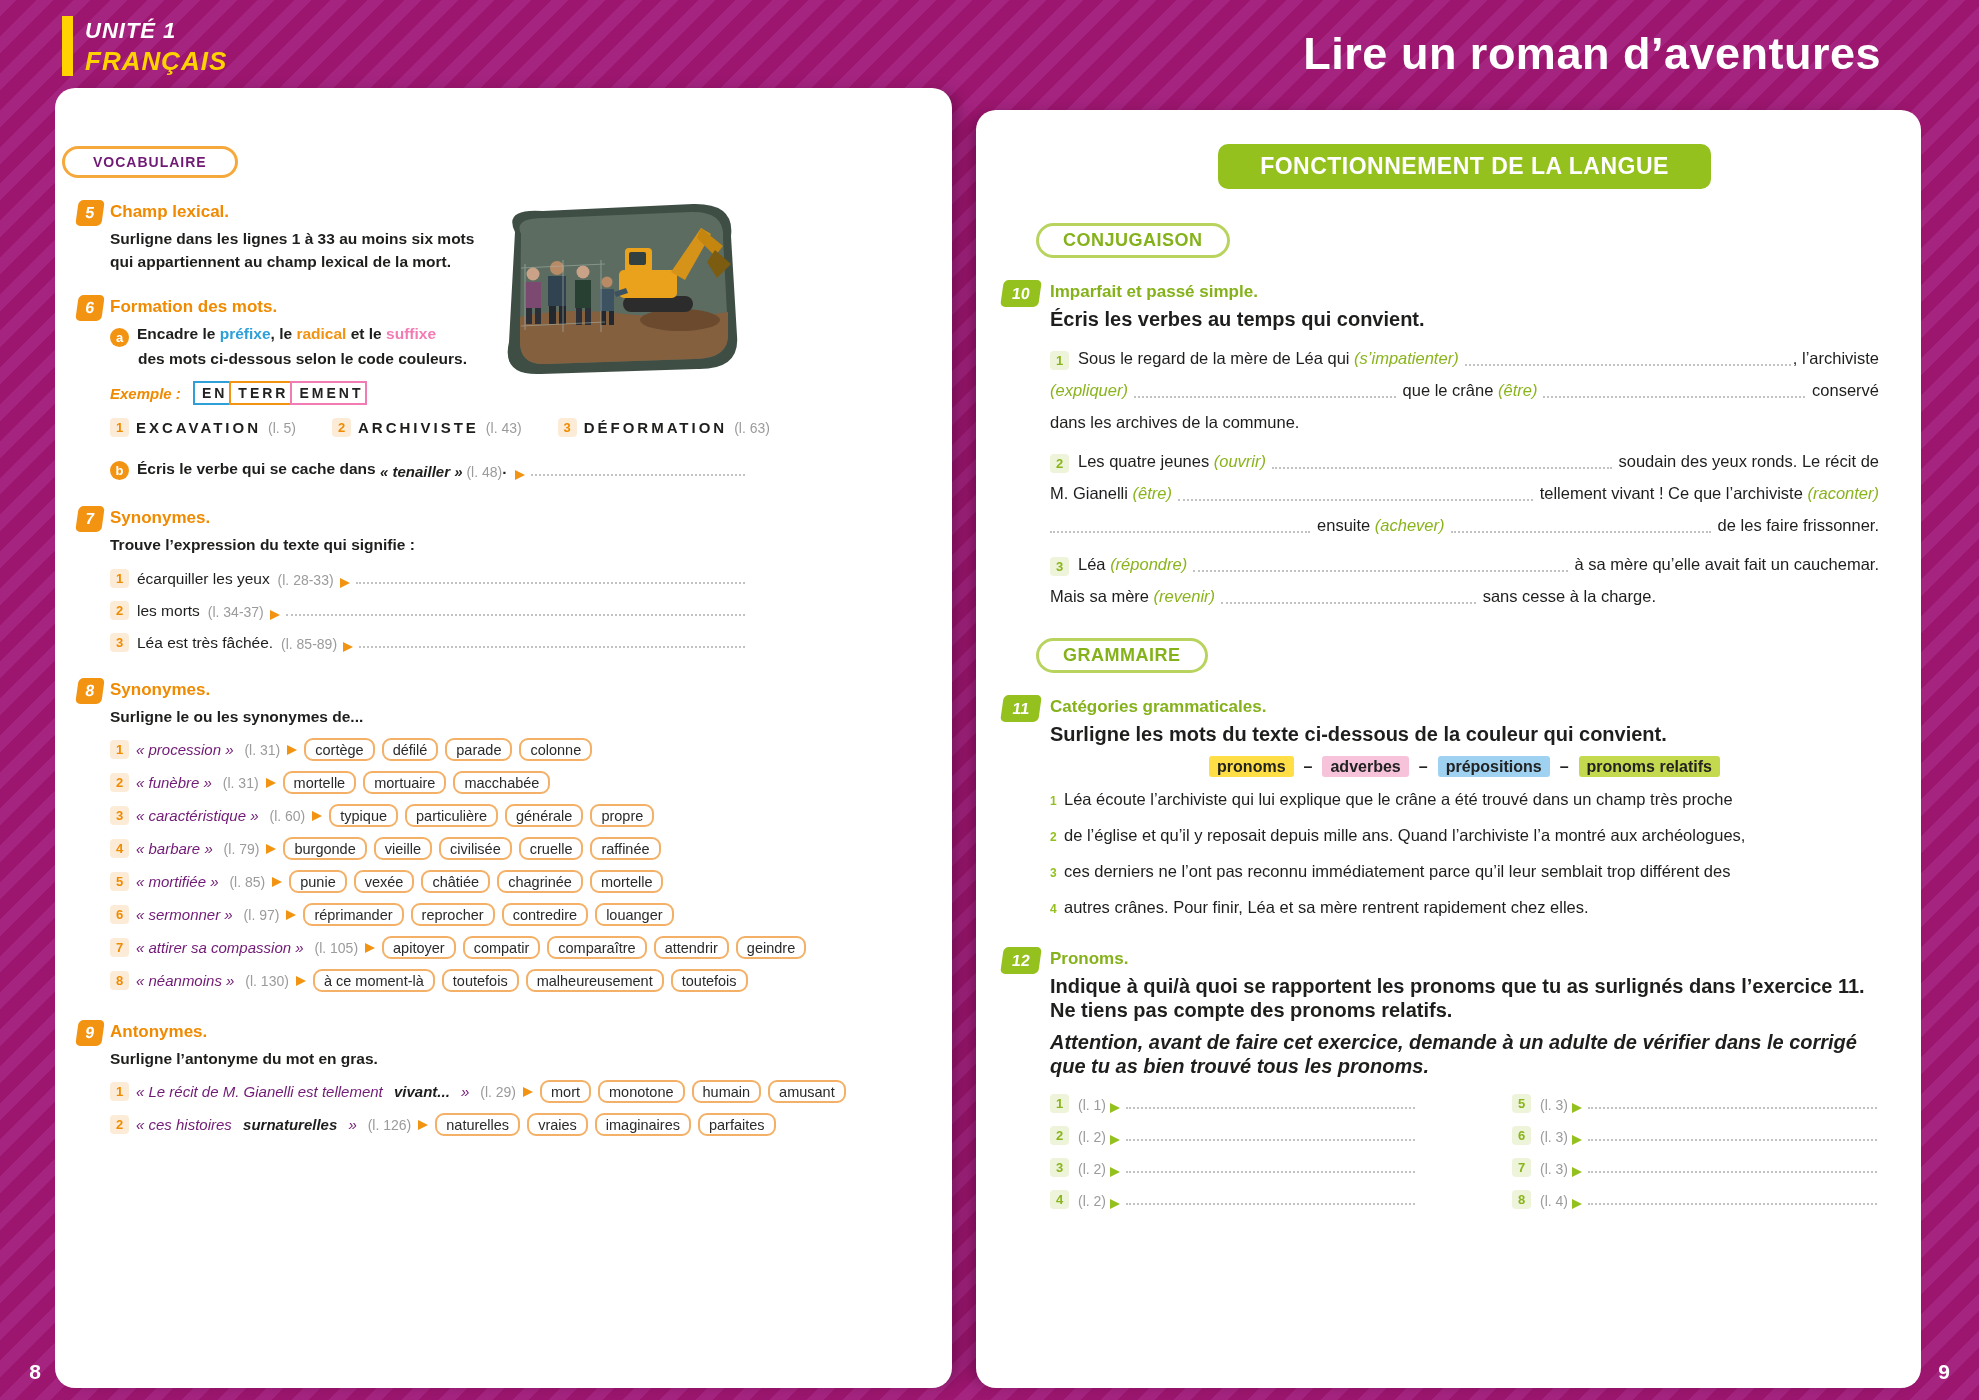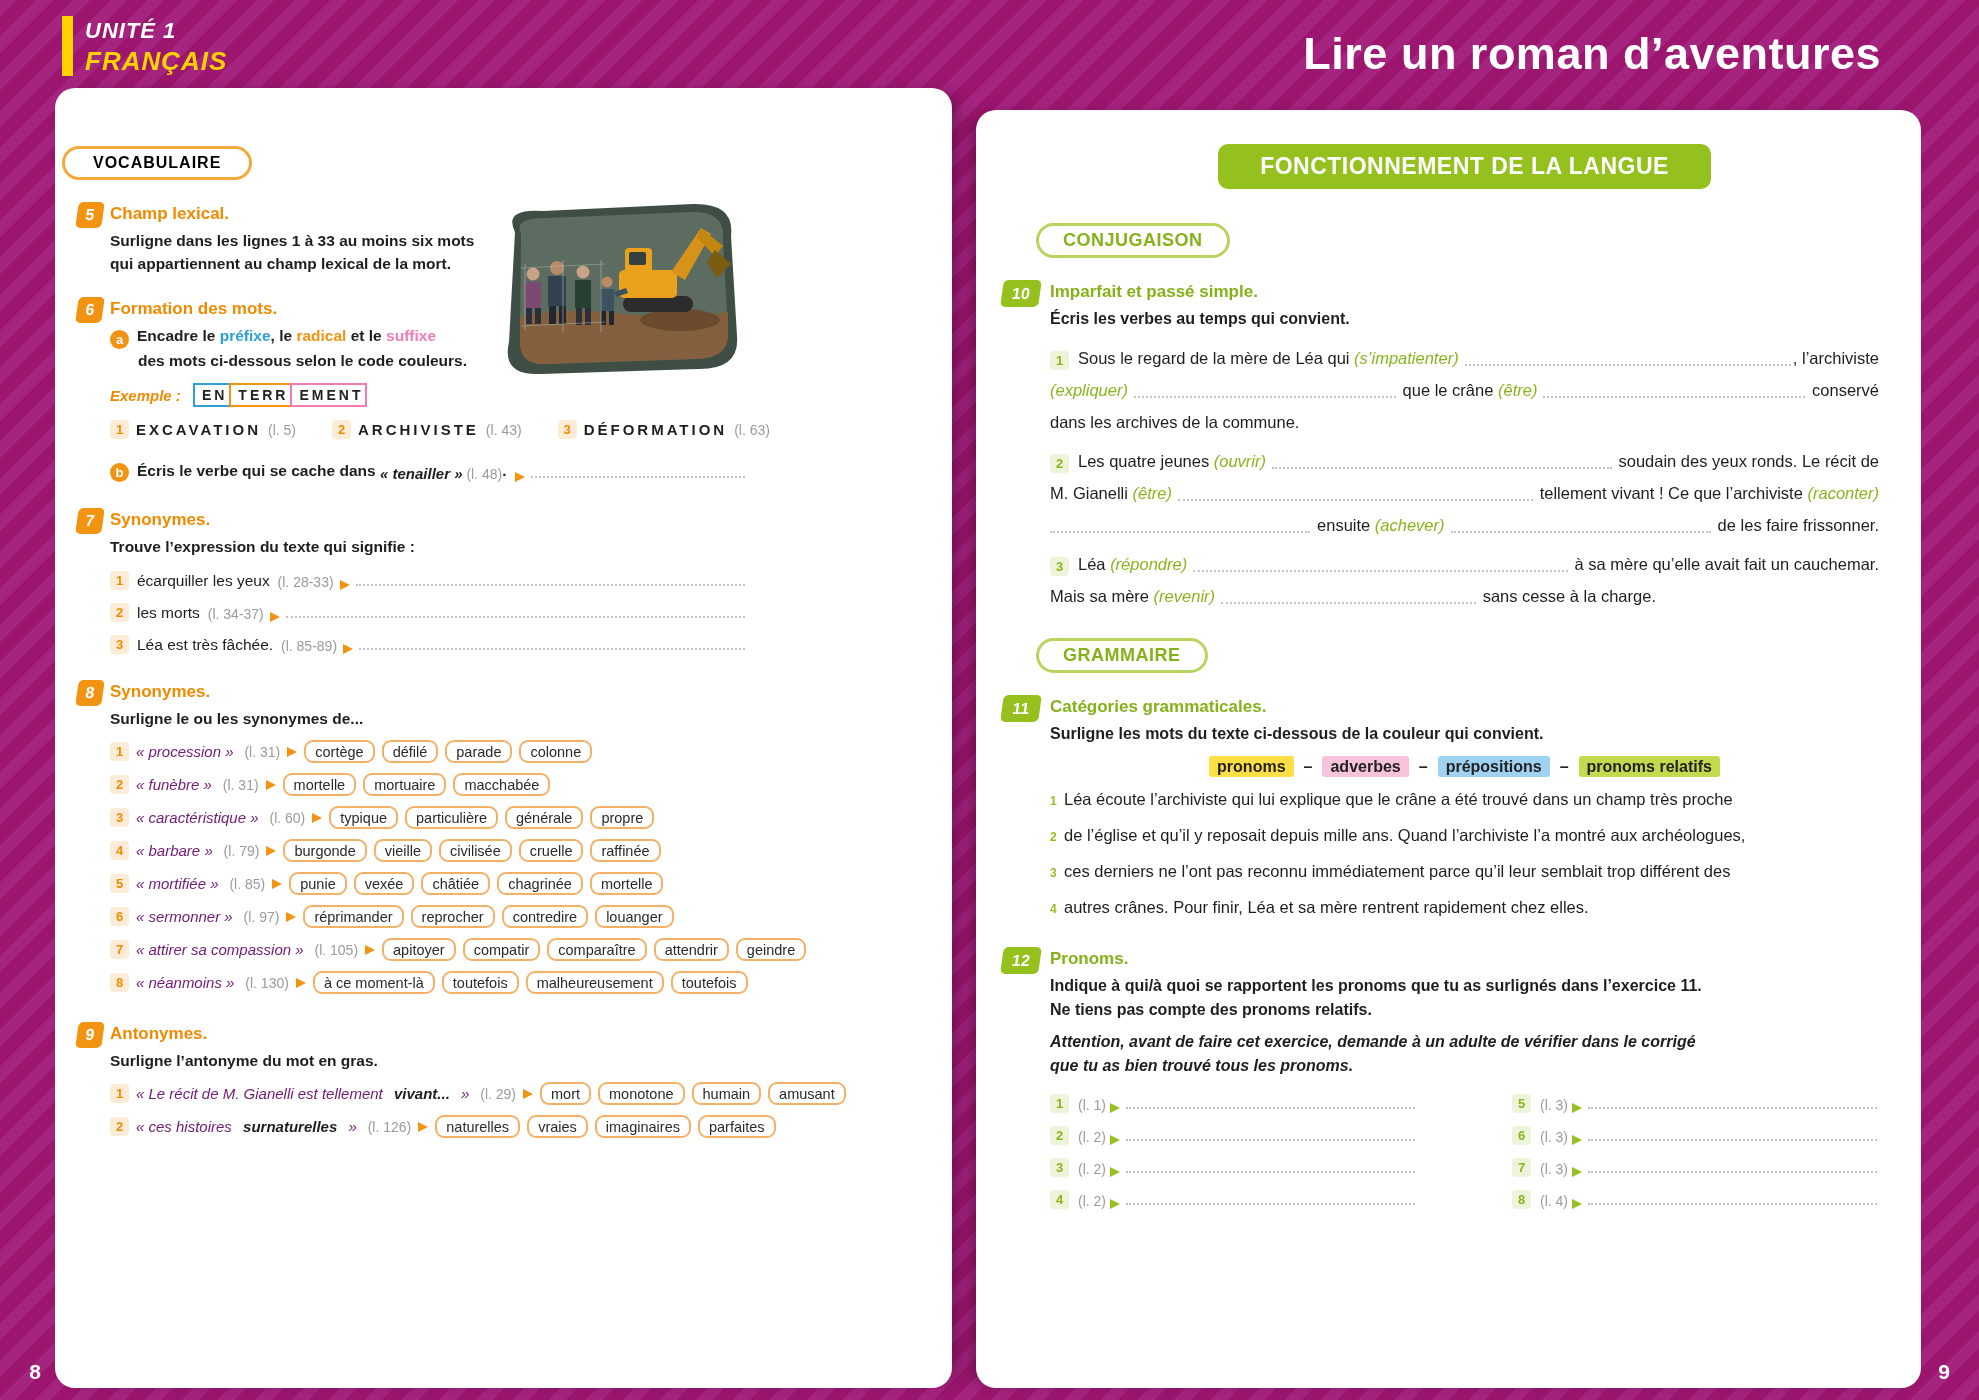--- a/index.html
+++ b/index.html
@@ -19,35 +19,35 @@
   .unit-tab{position:absolute;left:62px;top:16px;display:flex;gap:12px;align-items:stretch}
   .unit-bar{width:11px;background:#ffd200}
   .unit-line1{color:#fff;font-size:22px;font-weight:bold;font-style:italic;letter-spacing:1px;line-height:30px}
   .unit-line2{color:#ffd200;font-size:26px;font-weight:bold;font-style:italic;letter-spacing:1px;line-height:30px}
   .main-title{position:absolute;left:976px;width:945px;top:28px;color:#fff;font-size:45px;font-weight:bold;text-align:right;padding-right:40px;letter-spacing:.5px}
   .pagenum{position:absolute;bottom:16px;color:#fff;font-weight:bold;font-size:21px}
   .pagenum.l{left:20px;width:30px;text-align:center}
   .pagenum.r{right:20px;width:30px;text-align:center}
   
   .pill{display:inline-block;background:#fff;border-radius:999px;font-weight:bold}
-  .pill-orange{border:3px solid #f5a93d;color:#000000;font-size:16px;letter-spacing:1px;padding:5px 28px;margin-left:-48px}
+  .pill-orange{border:3px solid #f5a93d;color:#701a75;font-size:14px;letter-spacing:1px;padding:5px 28px;margin-left:-48px}
   .fl-banner{width:fit-content;margin:0 auto;background:#95c11f;color:#fff;font-weight:bold;font-size:23px;letter-spacing:.5px;padding:9px 42px;border-radius:10px}
   .sub-pill-wrap{margin-top:34px}
   .sub-pill{display:inline-block;border:3px solid #b9d45e;color:#85b21a;background:#fff;font-weight:bold;font-size:18px;letter-spacing:.5px;padding:4px 24px;border-radius:999px;margin-left:-14px}
   
   .ex{position:relative;margin-top:24px}
   .badge{position:absolute;top:-2px;display:flex;align-items:center;justify-content:center;color:#fff;font-weight:bold;transform:skewX(-8deg);border-radius:5px}
   .badge.o{left:-33px;width:26px;height:26px;background:#f39312;font-size:16px}
   .badge.g{left:-48px;width:38px;height:27px;background:#95c11f;font-size:16px}
   .ex-title{font-weight:bold;font-size:17px;margin-bottom:5px}
   .ex-title.o{color:#f08a00}
   .ex-title.g{color:#85b21a}
   .b{font-weight:bold;color:#1e1e1c;font-size:15.5px;line-height:23px}
   .bi{font-weight:bold;font-style:italic;color:#1e1e1c;font-size:15.5px;line-height:23px}
-  .page-right .b,.page-right .bi{font-size:16px;line-height:24px}
+  .page-right .b,.page-right .bi{font-size:20px;line-height:24px}
   .ref{color:#9b9b9b;font-size:14px;font-weight:normal;white-space:pre;flex:none}
   .ft{white-space:pre}
   .indent{padding-left:28px}
   .mark{display:inline-flex;width:19px;height:19px;border-radius:50%;background:#f39312;color:#fff;font-weight:bold;font-size:13px;align-items:center;justify-content:center;margin-right:8px;flex:none;vertical-align:-3px}
   .c-blue{color:#2e9fd8;font-weight:bold}
   .c-orange{color:#f39312;font-weight:bold}
   .c-pink{color:#f27bb4;font-weight:bold}
   .example-row{display:flex;align-items:center;margin-top:11px}
   .exlabel{color:#f08a00;font-weight:bold;font-style:italic;font-size:15px;margin-right:12px}
   .lbox{font-weight:bold;letter-spacing:3px;padding:2px 2px 2px 7px;font-size:14px;color:#222;border:2px solid;background:#fff}

